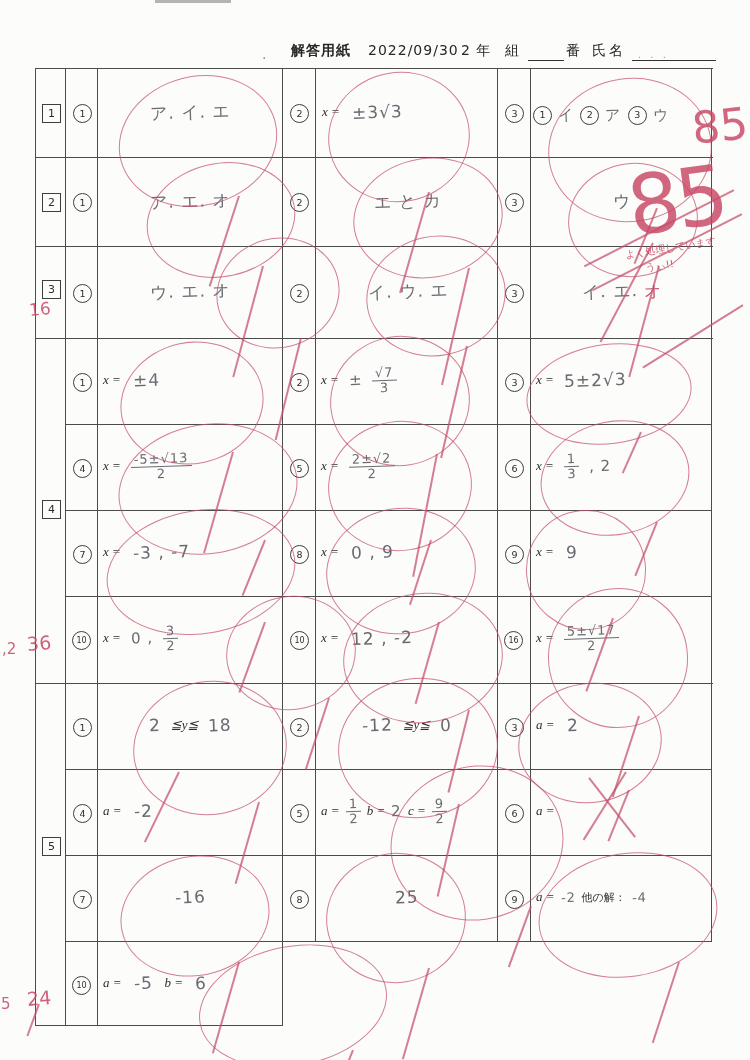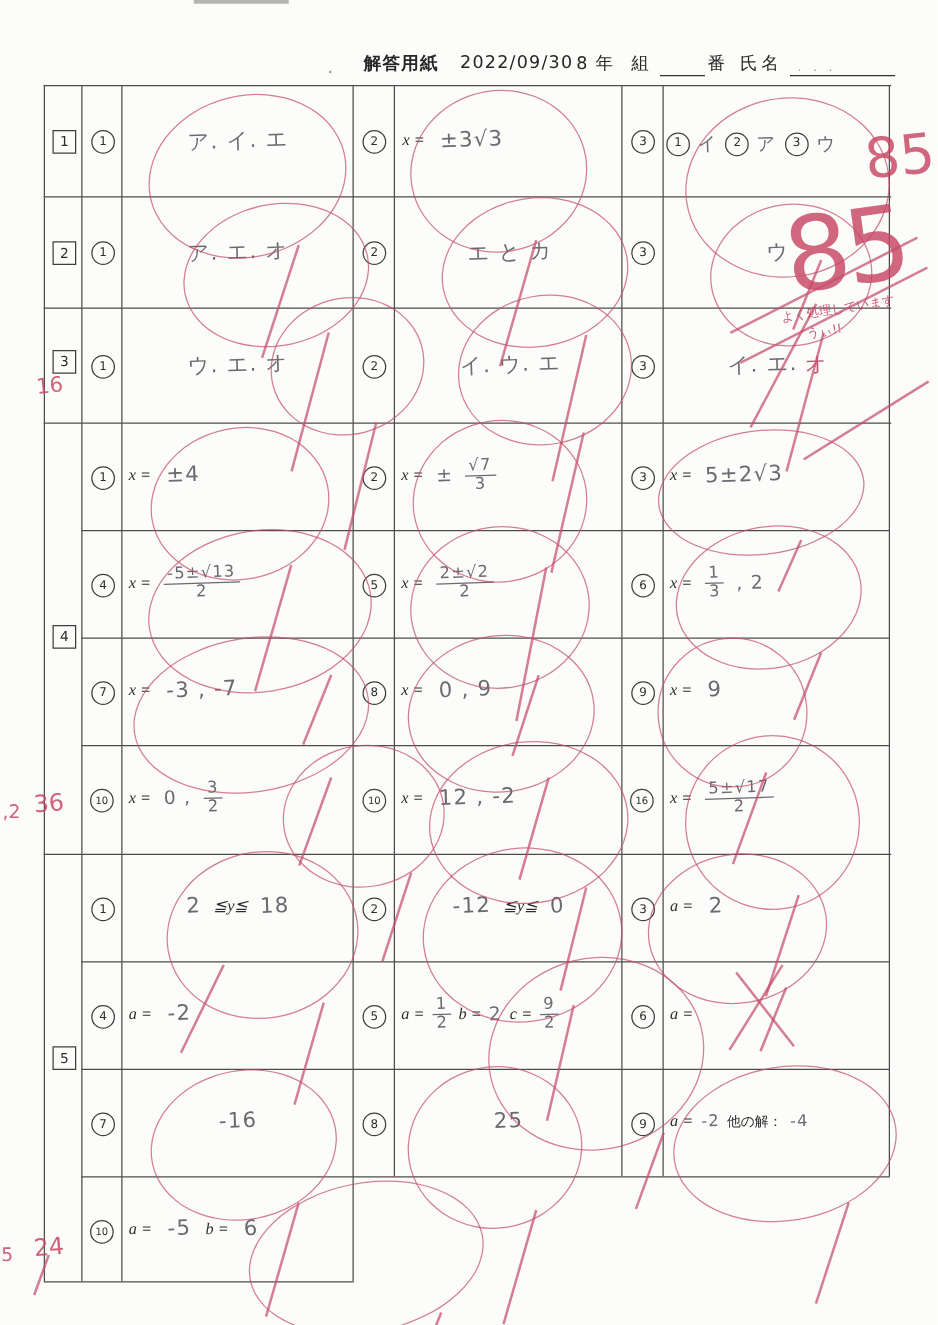--- a/index.html
+++ b/index.html
@@ -35,21 +35,21 @@
 </head>
 <body>
 
 <div class="sheet">
 
   <div class="artifact" style="left:155px;top:0;width:76px;height:3px;"></div>
 
   <div class="hdr" style="left:262px;top:46px;color:#8b8b8b;">.</div>
   <div class="hdr" style="left:291px;top:42px;font-weight:600;">解答用紙</div>
   <div class="hdr" style="left:368px;top:42px;text-align:right;">2022/09/30</div>
-  <div class="hdr" style="left:461px;top:42px;">8 年</div>
+  <div class="hdr" style="left:461px;top:42px;">2 年</div>
   <div class="hdr" style="left:505px;top:42px;">組</div>
   <div class="h" style="left:528px;top:60px;width:36px;height:1.2px;background:#333;"></div>
   <div class="hdr" style="left:566px;top:42px;">番</div>
   <div class="hdr" style="left:592px;top:42px;letter-spacing:3px;">氏名</div>
   <div class="dots" style="left:638px;top:49px;">. . .</div>
   <div class="h" style="left:632px;top:60px;width:84px;height:1.2px;background:#333;"></div>
 
   <div class="v" style="left:35px;top:68px;height:957px;"></div>
   <div class="v" style="left:65px;top:68px;height:957px;"></div>
   <div class="v" style="left:97px;top:68px;height:957px;"></div>

